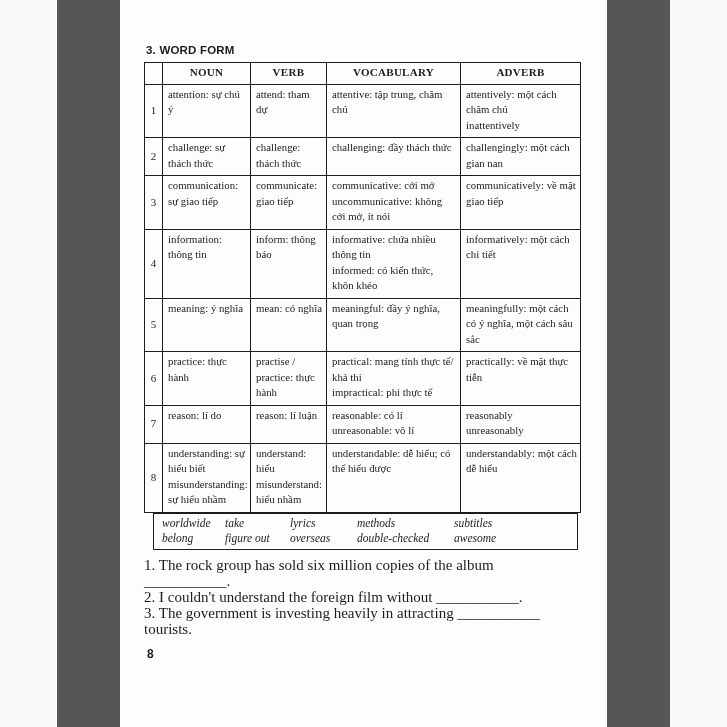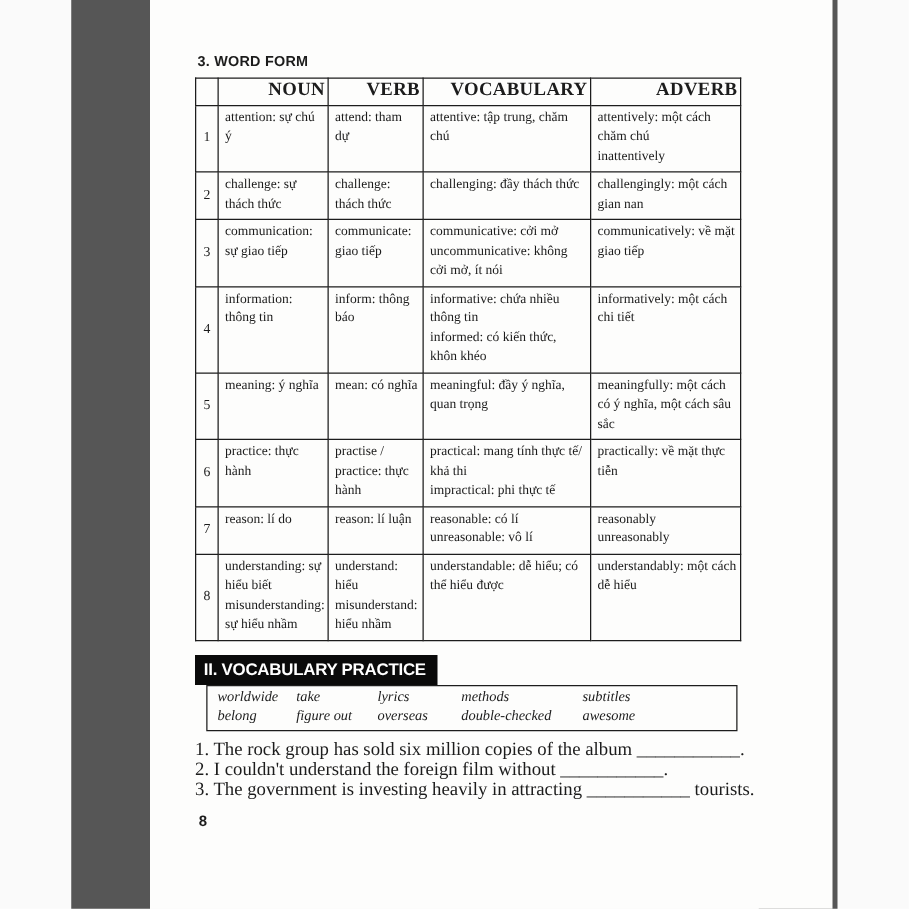--- a/index.html
+++ b/index.html
@@ -7,42 +7,42 @@
     width:727px;height:727px;overflow:hidden;
     background:#fafafa;
     font-family:"Liberation Serif","DejaVu Serif",serif;
     color:#1c1c1c;
     position:relative;
   }
   .shadow-strip{position:absolute;top:0;bottom:0;width:63px;background:#565656;}
   .shadow-strip.left{left:57px;}
   .shadow-strip.right{left:607px;}
   .page{
-    position:absolute;top:0;bottom:0;left:120px;width:546px;
+    position:absolute;top:0;bottom:0;left:120px;width:487px;
     background:#fdfdfc;
     box-sizing:border-box;
-    padding:44px 25px 0 36px;
+    padding:44px 25px 0 24px;
   }
   .wf-title{
     font-family:"Liberation Sans","DejaVu Sans",sans-serif;
     font-weight:bold;font-size:11.5px;margin:0 0 6px 2px;letter-spacing:.2px;
   }
   table.word-form{
     border-collapse:collapse;table-layout:fixed;width:436px;
   }
   table.word-form th,table.word-form td{
     border:1px solid #1d1d1d;
     font-size:10.8px;line-height:15.5px;
     padding:2px 3px 4px 5px;
     vertical-align:top;
     overflow:hidden;
   }
   table.word-form th{
     font-family:"Liberation Serif","DejaVu Serif",serif;
-    font-weight:bold;font-size:15px;text-align:right;
+    font-weight:bold;font-size:11px;text-align:center;
     padding:2px 2px 3px 2px;letter-spacing:.3px;
   }
   table.word-form td.num{
     text-align:center;vertical-align:middle;padding:0;font-size:11px;
   }
   .entry{margin:0;}
   .banner{
     margin:11px 0 0 0;
     background:#0a0a0a;color:#fff;
     display:inline-block;
@@ -225,23 +225,20 @@
           <td>
             <div class="entry">understandable: dễ hiểu; có thể hiểu được</div>
           </td>
           <td>
             <div class="entry">understandably: một cách dễ hiểu</div>
           </td>
         </tr>
       </tbody>
   </table>
 
-  <div class="banner">
-    <span>II. VOCABULARY PRACTICE</span>
-  </div>
 
 
   <div class="word-box" id="word-box">
       <div class="wb-row">
         <span class="wb-cell">worldwide</span>
         <span class="wb-cell">take</span>
         <span class="wb-cell">lyrics</span>
         <span class="wb-cell">methods</span>
         <span class="wb-cell">subtitles</span>
       </div>

